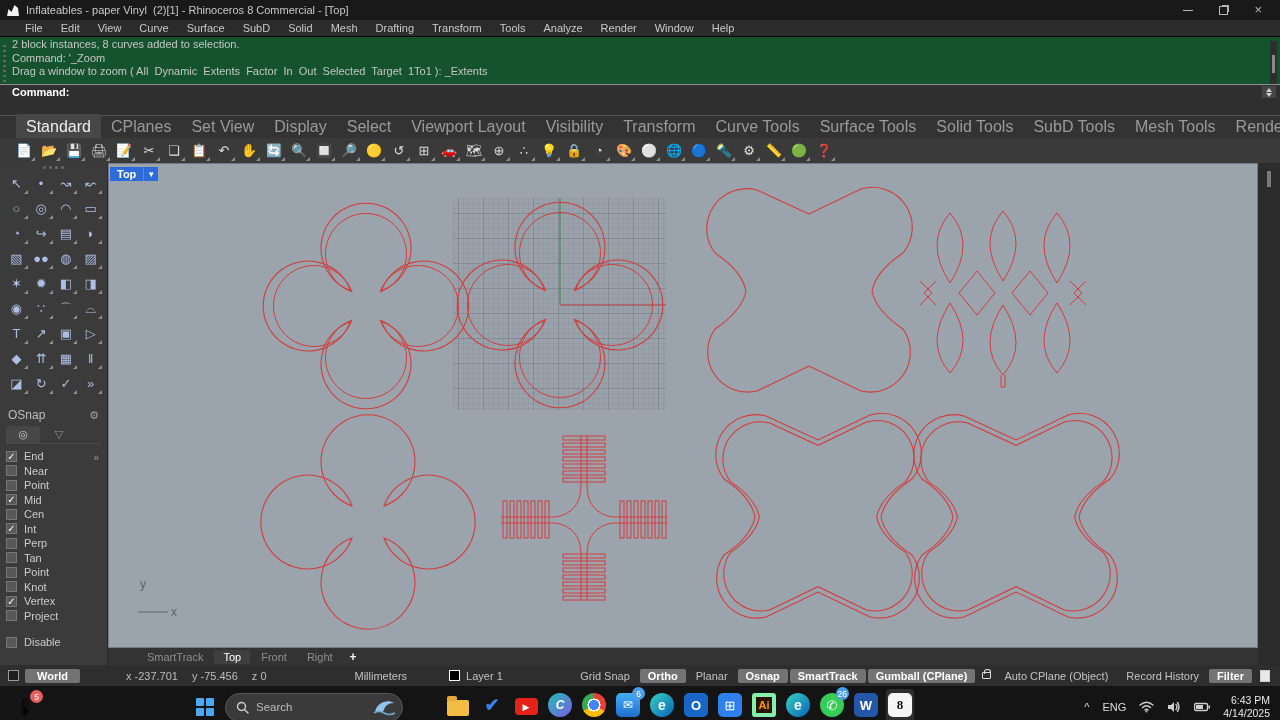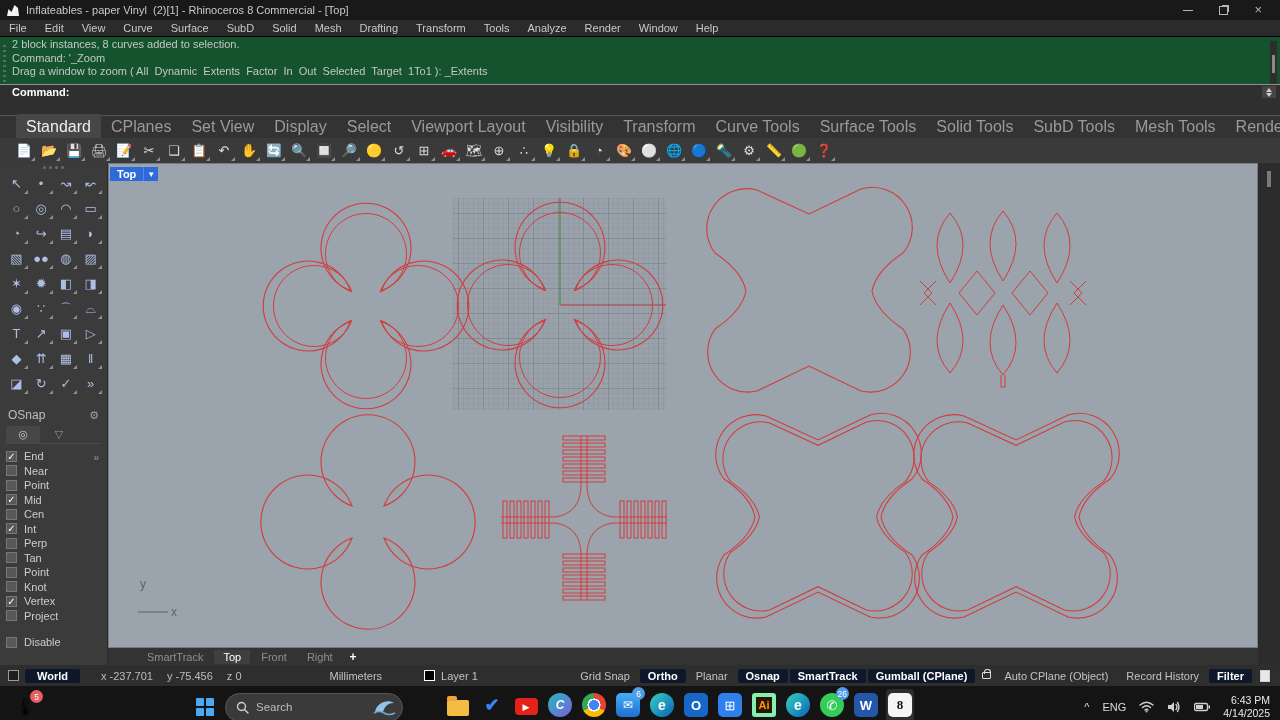--- a/index.html
+++ b/index.html
@@ -6,21 +6,21 @@
 html,body{width:1280px;height:720px;overflow:hidden;background:#111;
   font-family:"Liberation Sans",sans-serif;-webkit-font-smoothing:antialiased}
 
 .titlebar{height:20px;background:#191919;display:flex;align-items:center;padding:0 6px;gap:6px}
 .title-text{color:#c9c9c9;font-size:11px;white-space:pre}
 .win-controls{margin-left:auto;display:flex;align-items:center;gap:26px;padding-right:12px;color:#b5b5b5}
 .wc-min{width:10px;height:1px;background:#b5b5b5}
 .wc-restore{width:9px;height:9px;border:1px solid #b5b5b5;box-shadow:2px -2px 0 -1px #b5b5b5}
 .wc-close{font-size:13px;line-height:10px}
 
-.menubar{height:16px;background:#2b2b2b;display:flex;align-items:center;padding-left:0}
+.menubar{height:16px;background:#2b2b2b;display:flex;align-items:center;padding-left:16px}
 .menu-item{color:#c9c9c9;font-size:11px;padding:0 9px;white-space:nowrap}
 
 .cmdhist{height:48px;background:#14532d;position:relative;border-top:1px solid #000;padding-top:1px}
 .cmd-line{font-size:11px;line-height:13.5px;color:#c6c6c6;padding-left:12px;white-space:pre}
 .cmd-scroll{position:absolute;right:3px;top:4px;width:7px;height:46px;background:#2e2e2e}
 .cmd-thumb{position:absolute;left:2px;top:14px;width:3px;height:18px;background:#8a8a8a}
 .grip{position:absolute;left:3px;top:8px;width:3px;height:40px;
   background:repeating-linear-gradient(#666 0 2px,transparent 2px 5px)}
 .cmdprompt{height:32px;background:#2f2f2f;border-top:1px solid #909090;border-bottom:1px solid #555;
   color:#fff;font-weight:bold;font-size:11px;padding-left:12px;position:relative;line-height:14px}
@@ -75,22 +75,22 @@
 
 .vtabs{height:17px;background:#333;display:flex;align-items:center;padding-left:30px;gap:2px}
 .vtab{font-size:11px;color:#8f8f8f;padding:1px 9px}
 .vtab.active{color:#fff;background:#3f3f3f}
 .vtab.plus{color:#fff;font-weight:bold;font-size:12px;padding:0 6px}
 
 .statusbar{height:21px;background:#2e2e2e;display:flex;align-items:center;font-size:11px;
   color:#c2c2c2;padding:0 6px;white-space:nowrap}
 .sb-sq{width:11px;height:11px;border:1px solid #9a9a9a;background:#1d1d1d;margin:0 6px 0 2px}
 .sb-pill{padding:1px 12px;border-radius:2px}
-.sb-pill.on,.sb-toggle.on{background:#0f172a;color:#fff;font-weight:bold}
-.sb-coords{margin-left:21px;display:flex;gap:14px;color:#bdbdbd}
+.sb-pill.on,.sb-toggle.on{background:#737373;color:#fff;font-weight:bold}
+.sb-coords{margin-left:46px;display:flex;gap:14px;color:#bdbdbd}
 .sb-units{margin-left:88px}
 .sb-layer{display:flex;align-items:center;gap:6px;margin-left:42px}
 .sb-swatch{width:11px;height:11px;background:#000;border:1px solid #fff}
 .sb-toggles{margin-left:auto;display:flex;align-items:center;gap:2px}
 .sb-toggle{padding:1px 8px;border-radius:2px}
 .sb-lock{width:9px;height:7px;border:1px solid #ddd;border-radius:1px;position:relative;margin:0 5px}
 .sb-lock::before{content:"";position:absolute;left:1px;top:-4px;width:5px;height:4px;
   border:1px solid #ddd;border-bottom:none;border-radius:3px 3px 0 0}
 .sb-panel{width:10px;height:12px;border:1px solid #cfcfcf;background:#e8e8e8;margin:0 4px 0 8px}
 

